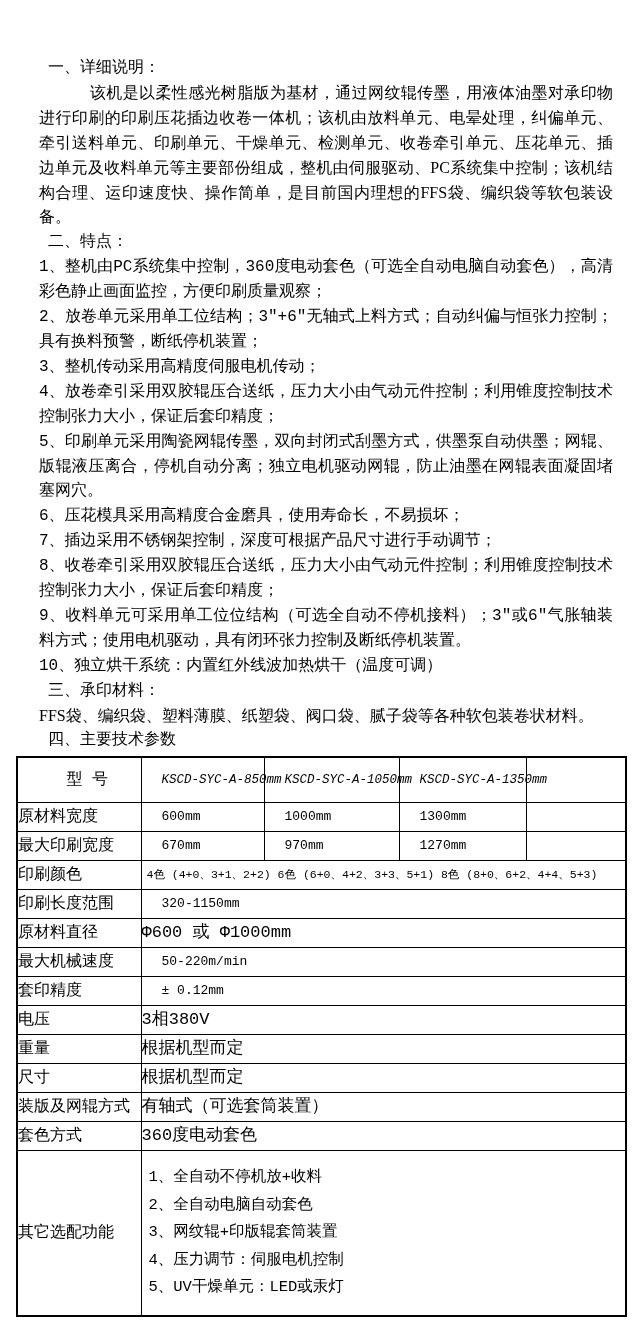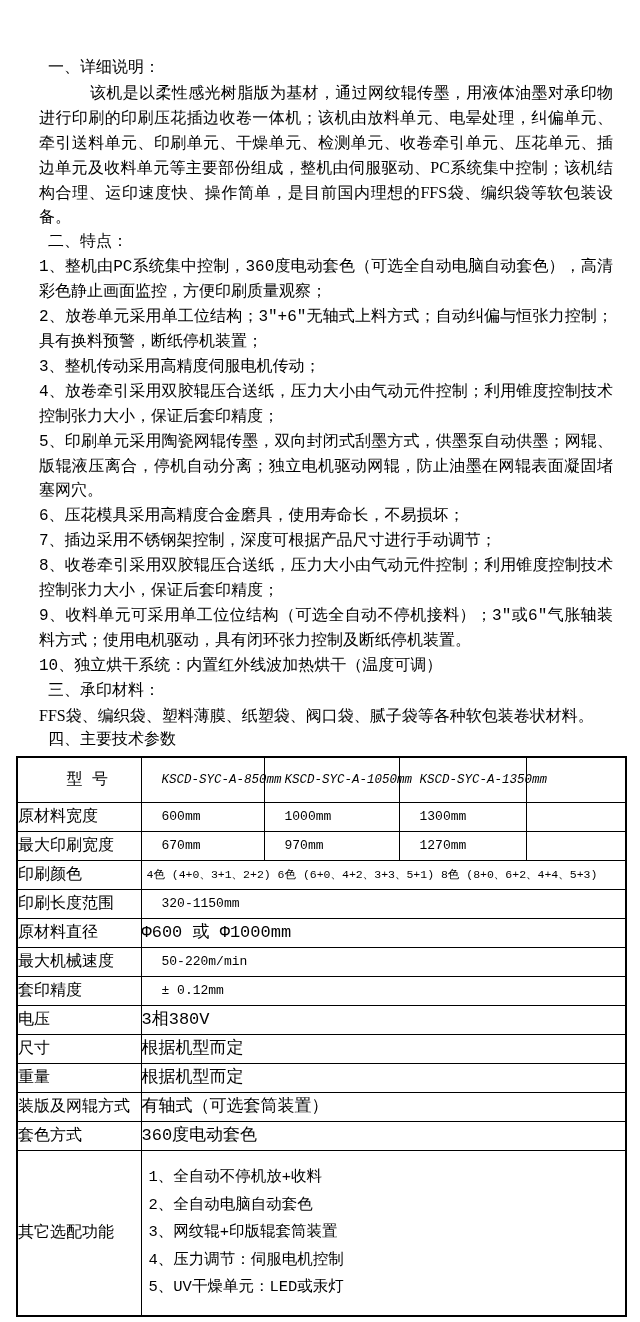--- a/index.html
+++ b/index.html
@@ -130,25 +130,25 @@
         </tr>
         <tr>
           <td class="label">套印精度</td>
           <td colspan="4" class="val latin">± 0.12mm</td>
         </tr>
         <tr>
           <td class="label">电压</td>
           <td colspan="4" class="val mixed">3相380V</td>
         </tr>
         <tr>
-          <td class="label">尺寸</td>
+          <td class="label">重量</td>
           <td colspan="4" class="val mixed">根据机型而定</td>
         </tr>
         <tr>
-          <td class="label">重量</td>
+          <td class="label">尺寸</td>
           <td colspan="4" class="val mixed">根据机型而定</td>
         </tr>
         <tr>
           <td class="label">装版及网辊方式</td>
           <td colspan="4" class="val mixed">有轴式（可选套筒装置）</td>
         </tr>
         <tr>
           <td class="label">套色方式</td>
           <td colspan="4" class="val mixed">360度电动套色</td>
         </tr>

